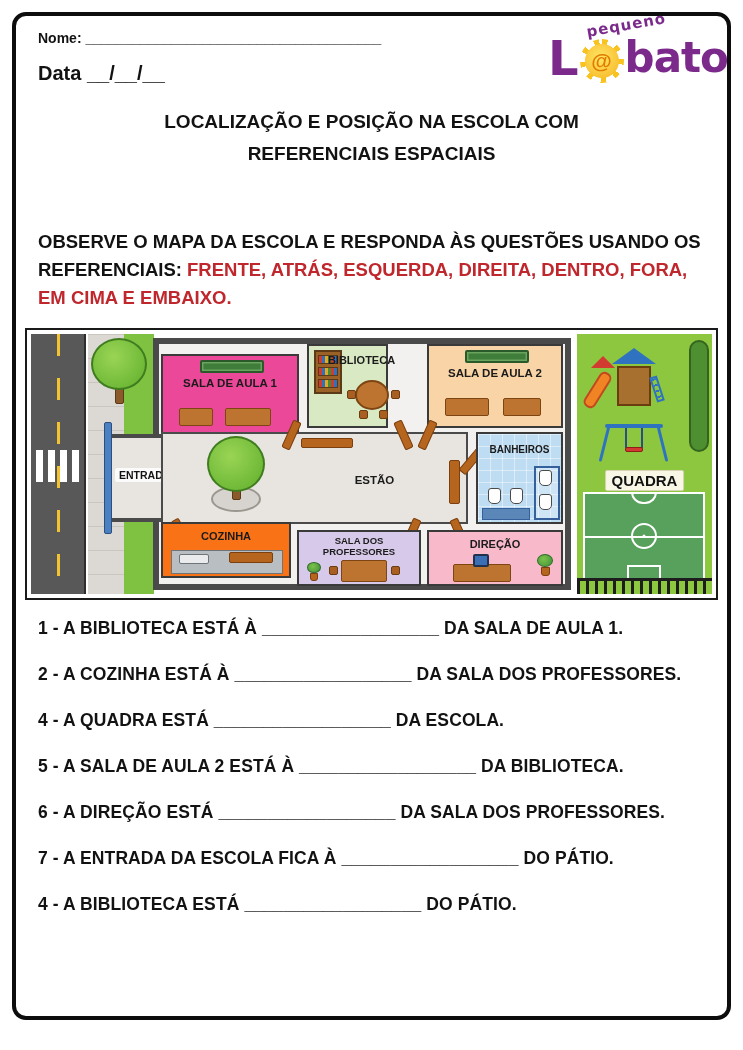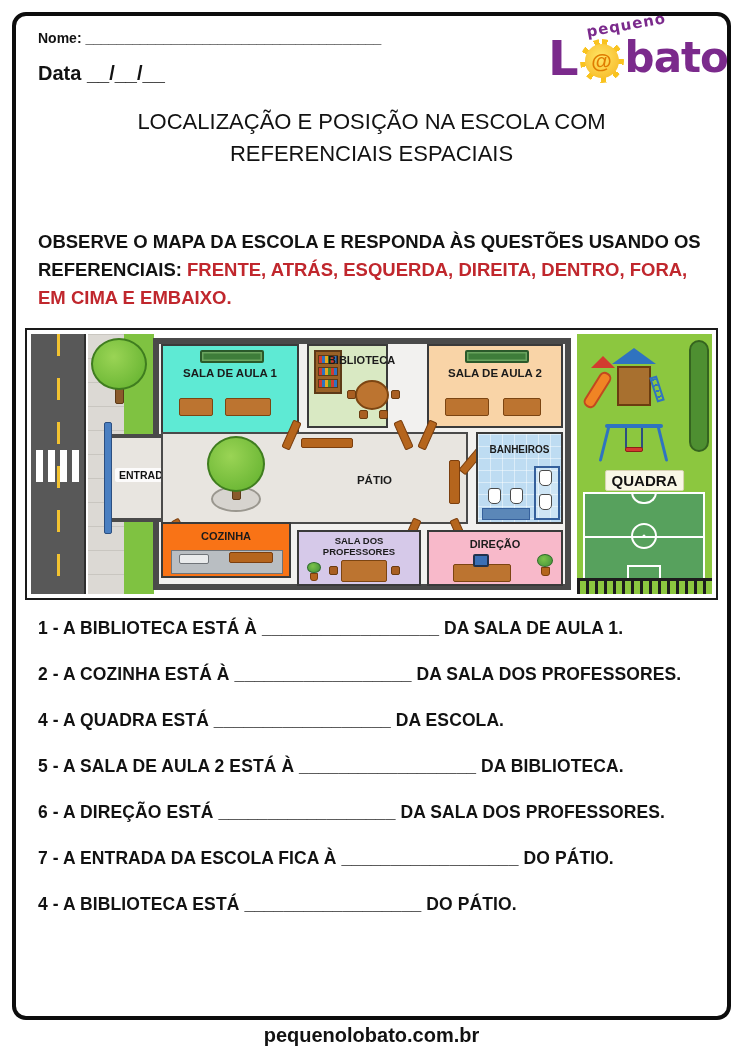--- a/index.html
+++ b/index.html
@@ -30,21 +30,21 @@
     background:repeating-conic-gradient(#f9c31f 0deg 16deg, rgba(249,195,31,0) 16deg 42deg); }
   .sun-core { position:absolute; left:5px; top:5px; width:34px; height:34px; border-radius:50%;
     background:radial-gradient(circle at 45% 40%, #ffe566, #f6b41e);
     display:flex; align-items:center; justify-content:center;
     color:#e07c00; font-size:21px; font-weight:bold; }
   .logo-bato { color:#7b2a8c; font-size:42px; font-weight:bold; letter-spacing:-1px; font-family:"DejaVu Sans", sans-serif; line-height:56px; }
 
   
   .title-block { position:absolute; left:0; top:106px; width:743px; text-align:center; }
   .title-1 { font-size:24px; font-weight:bold; line-height:33px; }
-  .title-2 { font-size:22px; font-weight:normal; line-height:32px; }
+  .title-2 { font-size:19px; font-weight:bold; line-height:32px; }
 
   .instructions {
     position:absolute; left:38px; top:228px; width:680px;
     font-size:18.5px; font-weight:bold; line-height:28px;
   }
   .red { color:#c0272d; }
 
   
   .map-frame {
     position:absolute; left:25px; top:328px; width:693px; height:272px;
@@ -186,21 +186,21 @@
         <div class="tree-trunk" style="left:26px; top:44px; width:9px; height:22px;"></div>
         <div class="tree-foliage" style="left:2px; top:0; width:56px; height:52px;"></div>
       </div>
 
       <div class="building"></div>
 
       <div class="corridor" style="background-color: rgb(232, 229, 224);"></div>
       <div class="gate"></div>
       <div class="entrada-pill">ENTRADA</div>
 
-      <div class="room" style="left: 130px; top: 10px; width: 138px; height: 104px; background-color: #5eead4;">
+      <div class="room" style="left: 130px; top: 20px; width: 138px; height: 104px; background-color: #ec4899;">
         <div class="chalkboard" style="left:37px; top:4px; width:64px;"></div>
         <div class="room-label" style="top:21px; font-size:11.5px;">SALA DE AULA 1</div>
         <div class="desk" style="left:16px; top:52px; width:34px; height:18px;"></div>
         <div class="desk" style="left:62px; top:52px; width:46px; height:18px;"></div>
       </div>
 
       <div class="room" style="left: 276px; top: 10px; width: 81px; height: 84px; background-color: rgb(217, 233, 195);">
         <div class="bookshelf" style="left:5px; top:4px; width:28px; height:44px;">
           <div class="shelf-row"></div>
           <div class="shelf-row"></div>
@@ -216,21 +216,21 @@
 
       <div class="room" style="left: 396px; top: 10px; width: 136px; height: 84px; background-color: rgb(249, 212, 167);">
         <div class="chalkboard" style="left:36px; top:4px; width:64px;"></div>
         <div class="room-label" style="top:21px; font-size:11.5px;">SALA DE AULA 2</div>
         <div class="desk" style="left:16px; top:52px; width:44px; height:18px;"></div>
         <div class="desk" style="left:74px; top:52px; width:38px; height:18px;"></div>
       </div>
 
       <div class="room" style="left: 130px; top: 98px; width: 307px; height: 92px; border-color: rgb(74, 74, 74); background-color: rgb(232, 229, 224);">
         <div class="bench-h" style="left:138px; top:4px; width:52px; height:10px;"></div>
-        <div class="room-label" style="left:60px; top:40px; font-size:11.5px;">PÁTIO</div>
+        <div class="room-label" style="left:60px; top:40px; font-size:11.5px;">ESTÃO</div>
         <div class="bench-h" style="left:286px; top:26px; width:11px; height:44px;"></div>
         <div class="planter" style="left:48px; top:52px; width:50px; height:26px;"></div>
         <div class="tree-trunk" style="left:69px; top:46px; width:9px; height:20px;"></div>
         <div class="tree-foliage" style="left:44px; top:2px; width:58px; height:56px;"></div>
       </div>
 
       <div class="door" style="left:256px; top:86px; transform:rotate(24deg);"></div>
       <div class="door" style="left:368px; top:86px; transform:rotate(-24deg);"></div>
       <div class="door" style="left:392px; top:86px; transform:rotate(24deg);"></div>
       <div class="door" style="left:436px; top:112px; transform:rotate(40deg);"></div>
@@ -310,14 +310,13 @@
   <div class="questions">
     <div class="question"><span>1 - A BIBLIOTECA ESTÁ À </span><span class="blank">__________________</span><span> DA SALA DE AULA 1.</span></div>
     <div class="question"><span>2 - A COZINHA ESTÁ À </span><span class="blank">__________________</span><span> DA SALA DOS PROFESSORES.</span></div>
     <div class="question"><span>4 - A QUADRA ESTÁ </span><span class="blank">__________________</span><span> DA ESCOLA.</span></div>
     <div class="question"><span>5 - A SALA DE AULA 2 ESTÁ À </span><span class="blank">__________________</span><span> DA BIBLIOTECA.</span></div>
     <div class="question"><span>6 - A DIREÇÃO ESTÁ </span><span class="blank">__________________</span><span> DA SALA DOS PROFESSORES.</span></div>
     <div class="question"><span>7 - A ENTRADA DA ESCOLA FICA À </span><span class="blank">__________________</span><span> DO PÁTIO.</span></div>
     <div class="question"><span>4 - A BIBLIOTECA ESTÁ </span><span class="blank">__________________</span><span> DO PÁTIO.</span></div>
   </div>
 
-  <div class="site-footer">pequenolobato.com.br</div>
 </div>
 
 </body></html>

